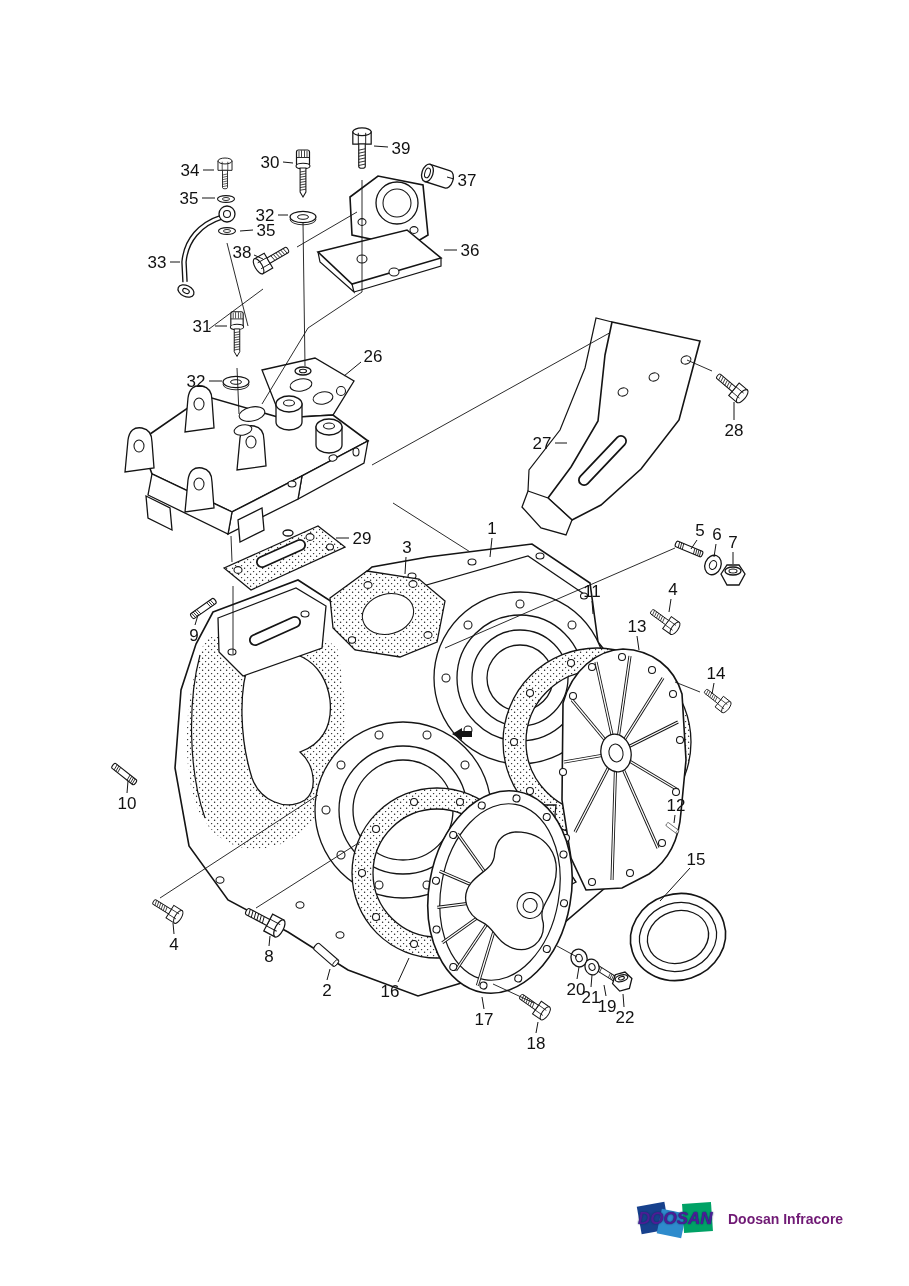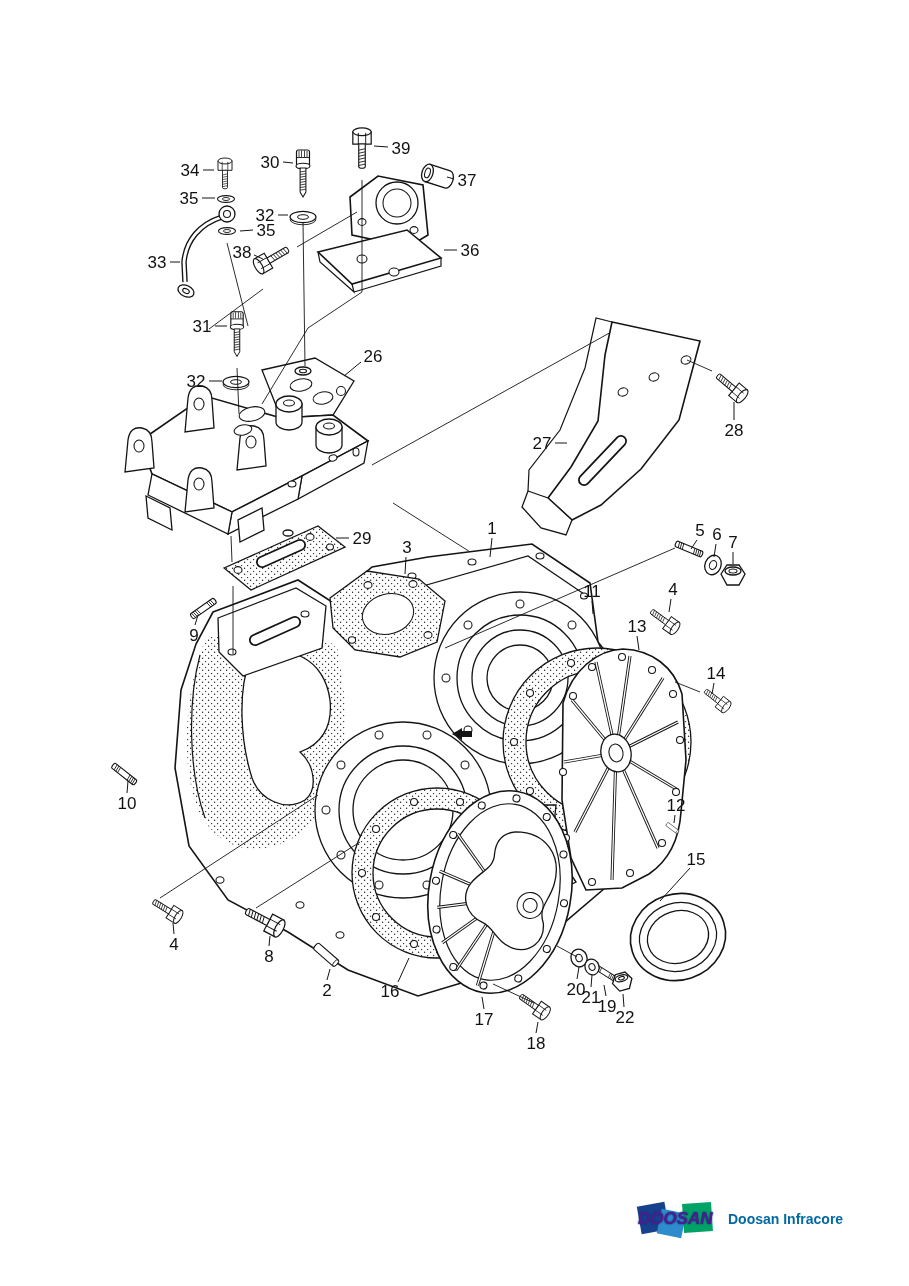--- a/index.html
+++ b/index.html
@@ -522,15 +522,15 @@
         <line x1="624" y1="1007" x2="623" y2="994" class="leader"></line>
         <text x="625" y="1017" class="callout">22</text>
       </g>
 </svg>
 
 <div class="logo">
   <span class="sq sq-navy" style="background: rgb(23, 65, 141);"></span>
   <span class="sq sq-blue" style="background: rgb(46, 139, 204);"></span>
   <span class="sq sq-green" style="background: rgb(0, 162, 102);"></span>
   <span class="logo-word">DOOSAN</span>
-  <span class="logo-company" style="color: #0369a1;">Doosan Infracore</span>
+  <span class="logo-company" style="color: #701a75;">Doosan Infracore</span>
 </div>
 </div>
 
 </body></html>

